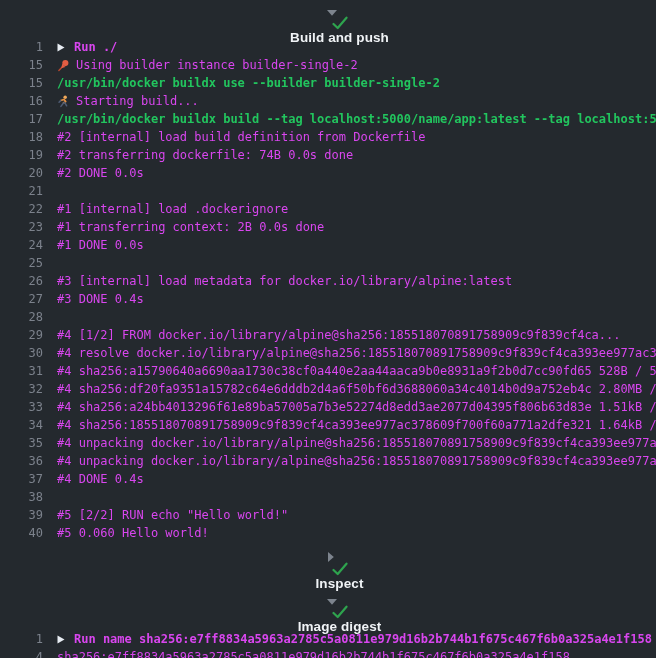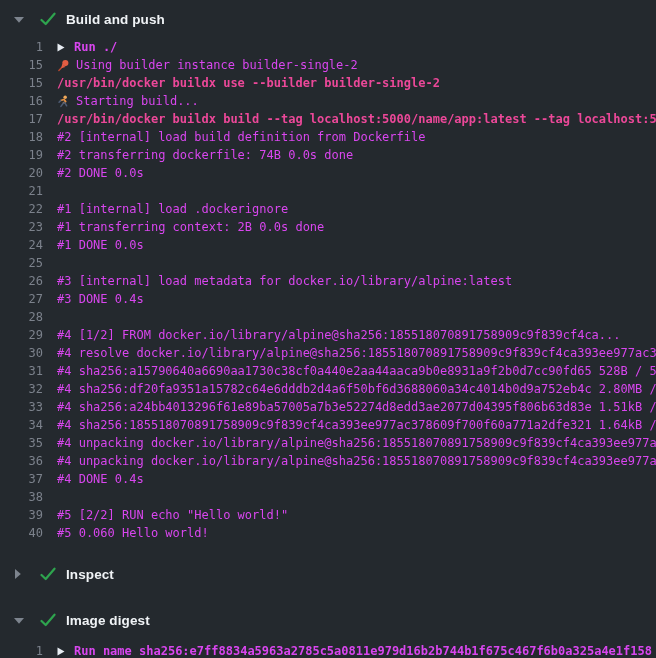--- a/index.html
+++ b/index.html
@@ -11,20 +11,21 @@
     position: relative;
   }
   .log-root { width: 656px; height: 658px; overflow: hidden; }
 
   .section-header {
     display: flex;
     align-items: center;
     height: 20px;
     padding-left: 14px;
     cursor: pointer;
+    flex-direction: column;
   }
   .caret {
     width: 16px;
     display: inline-flex;
     align-items: center;
     justify-content: flex-start;
     flex: none;
   }
   .check {
     width: 17px;
@@ -35,21 +36,21 @@
   }
   .section-title {
     margin-left: 9px;
     color: #f0f3f6;
     font-size: 13.5px;
     font-weight: 600;
     letter-spacing: 0.1px;
   }
 
   #build-header  { margin-top: 9px; }
-  #inspect-header { margin-top: 22px; }
+  #inspect-header { margin-top: 10px; }
   #digest-header { margin-top: 26px; }
 
   .log-lines {
     font-family: "DejaVu Sans Mono", "Liberation Mono", monospace;
     font-size: 12px;
     white-space: pre;
   }
   #build-lines  { margin-top: 9px; }
   #digest-lines { margin-top: 12px; }
 
@@ -68,21 +69,21 @@
     cursor: pointer;
   }
   .line-text {
     margin-left: 14px;
     color: #d946ef;
     display: inline-flex;
     align-items: center;
     white-space: pre;
     flex: none;
   }
-  .line-text.command { color: #ec4899; font-weight: bold; }
+  .line-text.command { color: #22c55e; font-weight: bold; }
   .line-text.group .txt { font-weight: bold; }
   .group-arrow {
     display: inline-flex;
     width: 17px;
     align-items: center;
     flex: none;
     cursor: pointer;
   }
   .emoji-icon {
     display: inline-flex;

